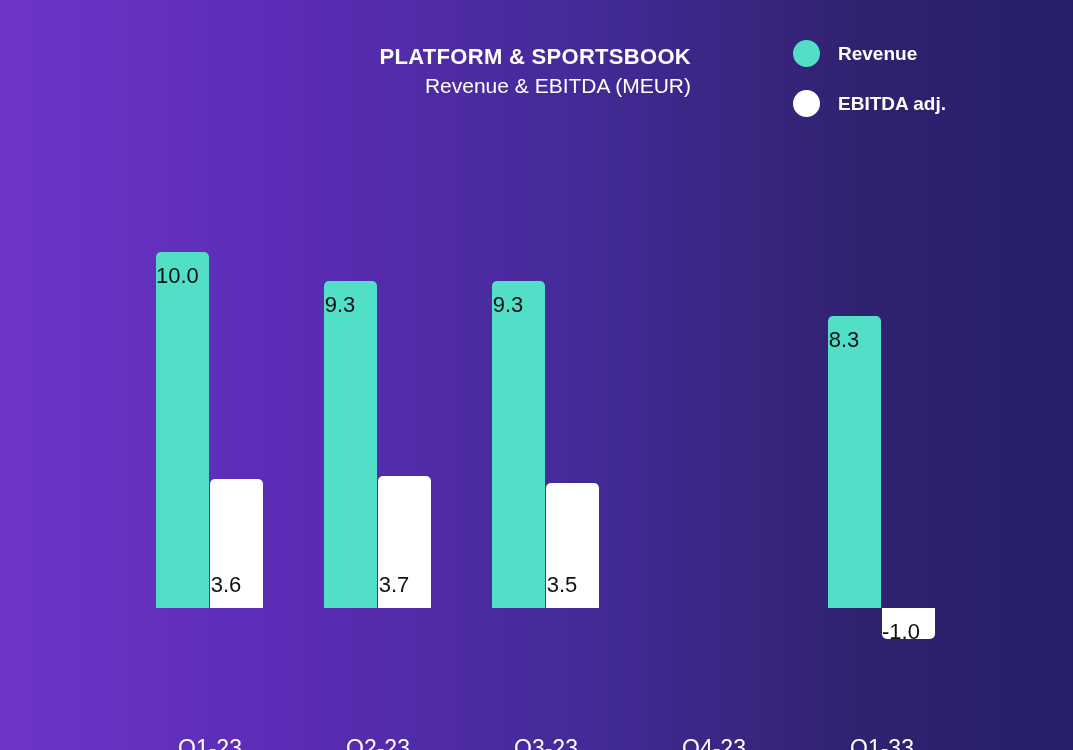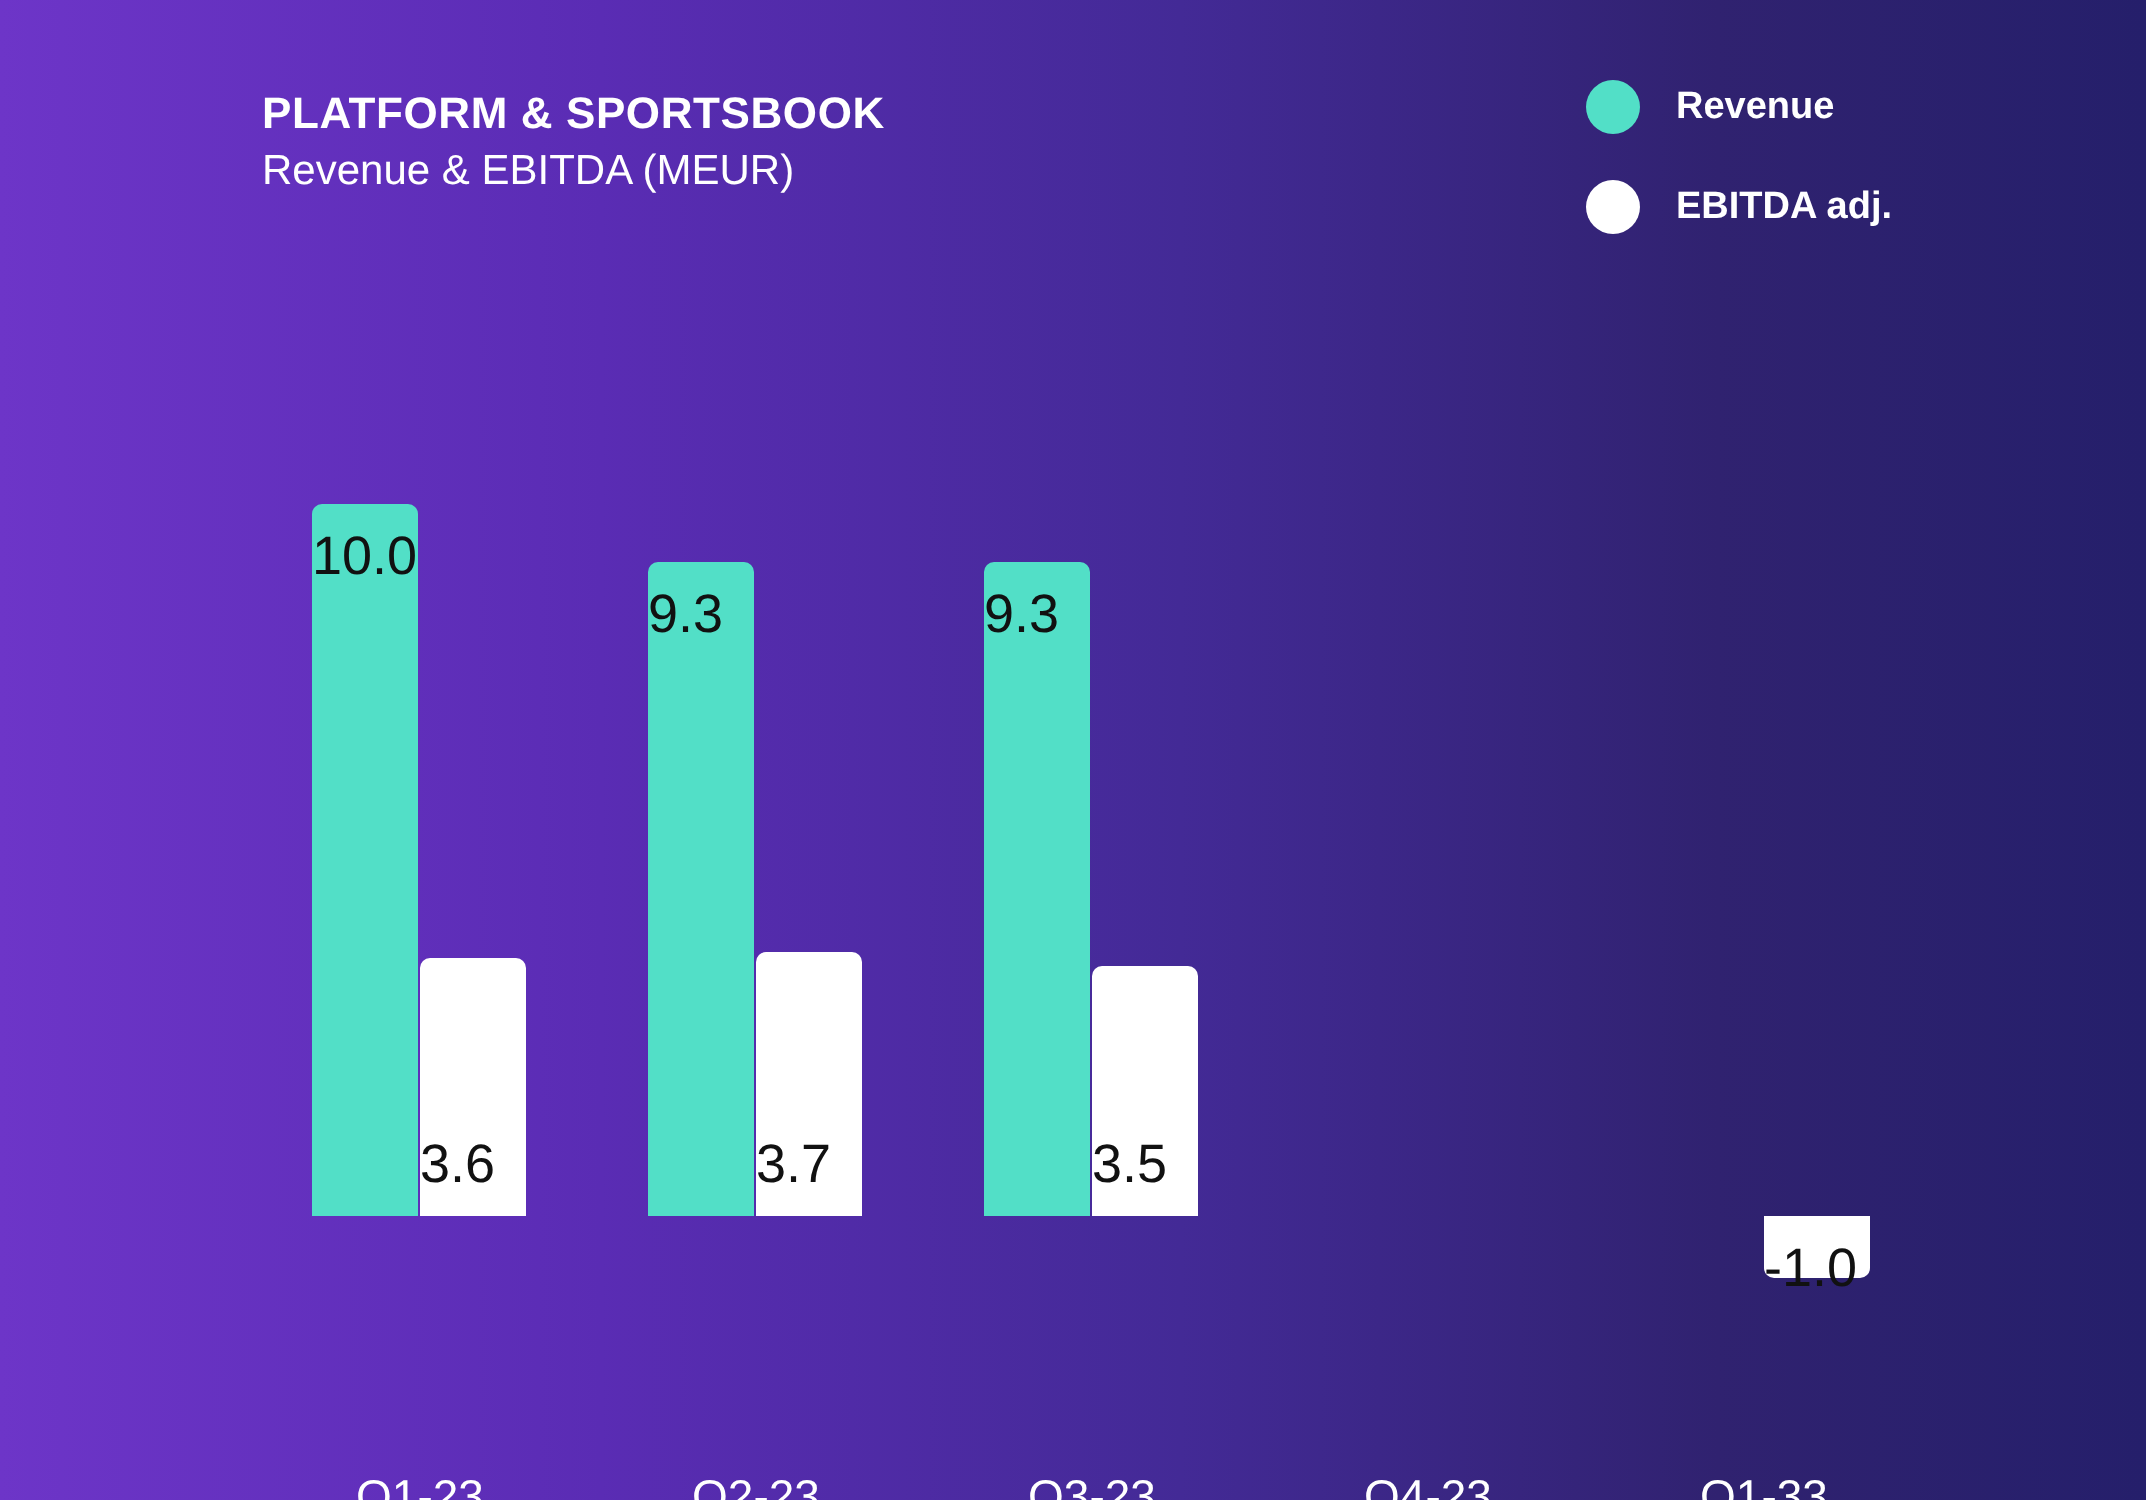--- a/index.html
+++ b/index.html
@@ -19,20 +19,21 @@
     background: linear-gradient(90deg, #6d35c8 0%, #5a2cb4 28%, #432a96 55%, #302270 80%, #251f6b 100%);
     overflow: hidden;
   }
 
   
   #title-block {
     position: absolute;
     left: 131px;
     top: 44px;
     width: 560px;
+    text-align: right;
   }
   #chart-title {
     font-size: 22px;
     font-weight: bold;
     color: #ffffff;
     letter-spacing: 0.3px;
     line-height: 1.16;
     white-space: nowrap;
   }
   #chart-subtitle {
@@ -102,21 +103,21 @@
   }
   .bar.ebitda {
     background: #ffffff;
     left: 54px;
   }
   .bar-label {
     position: absolute;
     left: 0;
     width: 32px;
     text-align: center;
-    font-size: 27px;
+    font-size: 22px;
     color: #111111;
     line-height: 1;
     white-space: nowrap;
   }
   .bar-label.top {
     top: 13px;
   }
   .bar-label.bottom {
     bottom: 12px;
   }
@@ -188,20 +189,23 @@
       <div class="bar pos revenue" style="top:281px;height:327px;">
         <span class="bar-label top">9.3</span>
       </div>
       <div class="bar pos ebitda" style="top:483px;height:125px;">
         <span class="bar-label bottom">3.5</span>
       </div>
     </div>
 
 
     <div class="group" style="left:828px;">
+      <div class="bar pos revenue" style="top:316px;height:292px;">
+        <span class="bar-label top">8.3</span>
+      </div>
       <div class="bar neg ebitda" style="top:608px;height:31px;">
         <span class="bar-label neg-label">-1.0</span>
       </div>
     </div>
 
   </div>
 
   <div id="categories">
     <div class="cat-label" style="left:150px;">Q1-23</div>
     <div class="cat-label" style="left:318px;">Q2-23</div>

